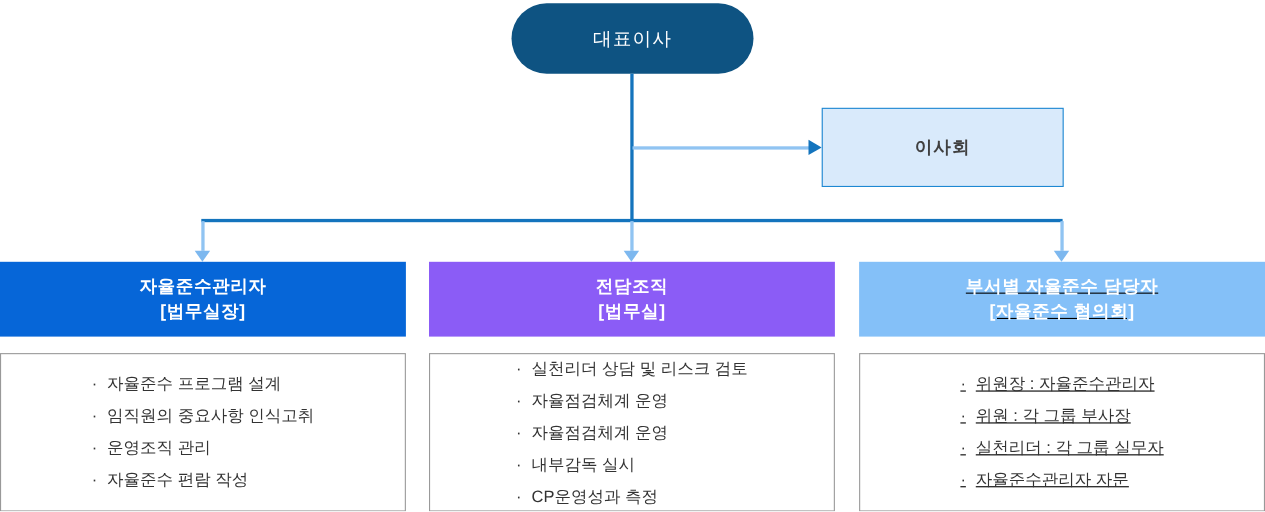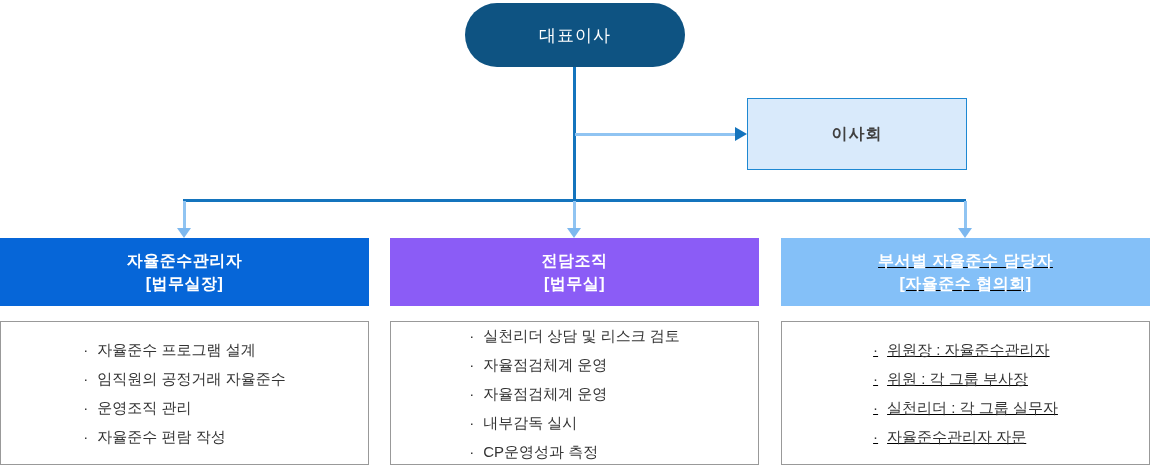--- a/index.html
+++ b/index.html
@@ -81,21 +81,21 @@
   </div>
 
   <div class="col col1">
     <div class="col-header" style="background-color: rgb(6, 102, 216);">
       <span>자율준수관리자</span>
       <span>[법무실장]</span>
     </div>
     <div class="col-body">
       <div class="items">
         <p class="item">자율준수 프로그램 설계</p>
-        <p class="item">임직원의 공정거래 자율준수</p>
+        <p class="item">임직원의 중요사항 인식고취</p>
         <p class="item">운영조직 관리</p>
         <p class="item">자율준수 편람 작성</p>
       </div>
     </div>
   </div>
 
   <div class="col col2">
     <div class="col-header" style="background-color: #8b5cf6;">
       <span>전담조직</span>
       <span>[법무실]</span>

